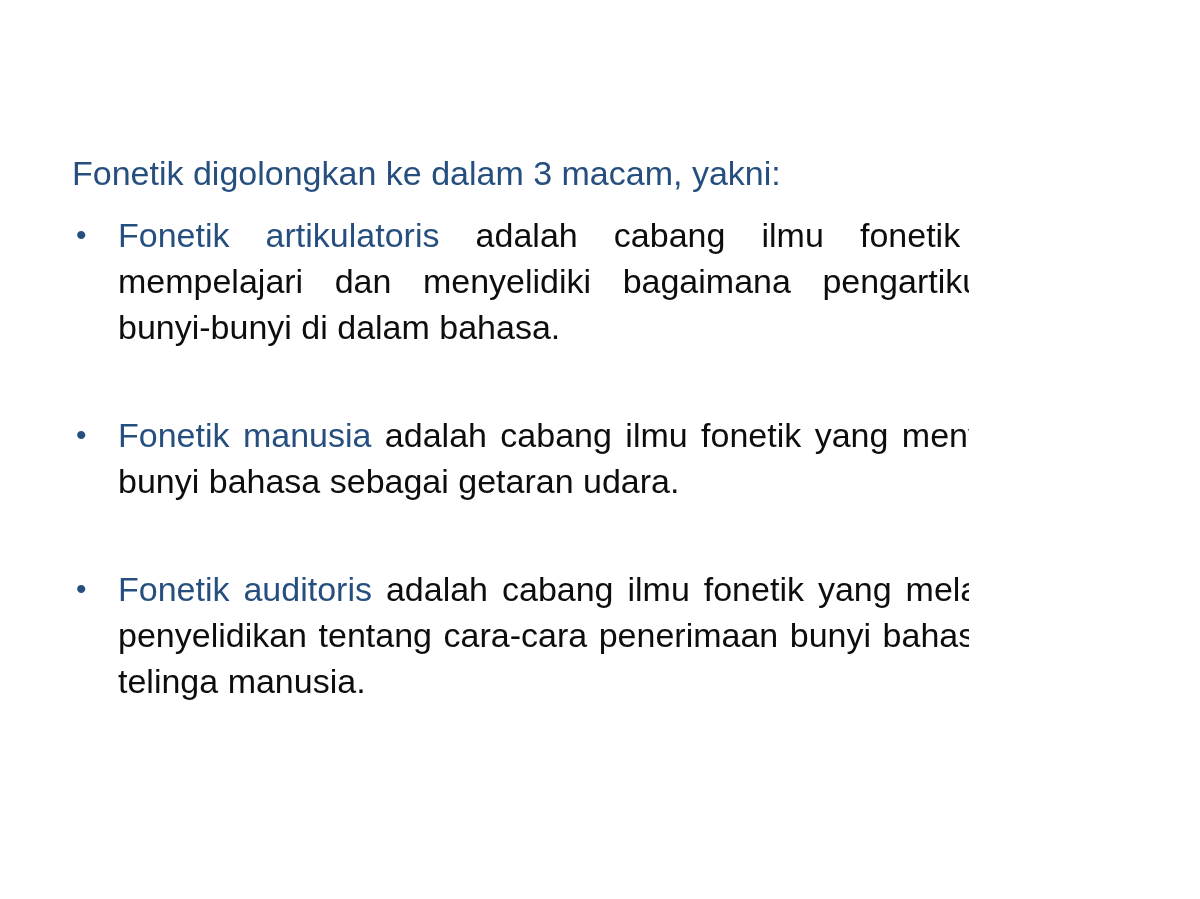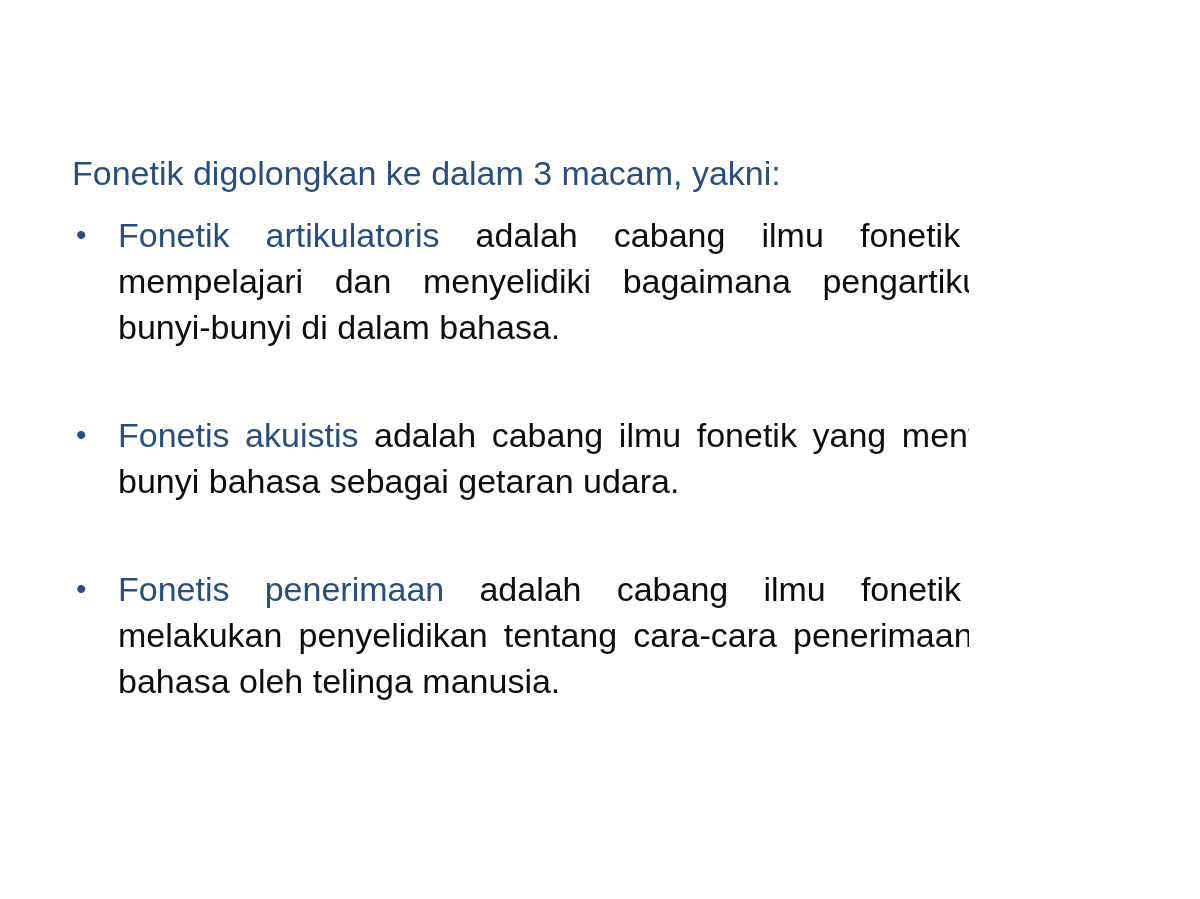--- a/index.html
+++ b/index.html
@@ -71,22 +71,22 @@
 
     <h1 class="slide-title">Fonetik digolongkan ke dalam 3 macam, yakni:</h1>
 
     <ul class="bullet-list">
 
       <li class="bullet-item">
         <span class="bullet-marker">•</span><span class="term">Fonetik artikulatoris</span> <span class="rest">adalah cabang ilmu fonetik yang mempelajari dan menyelidiki bagaimana pengartikulasian bunyi-bunyi di dalam bahasa.</span>
       </li>
 
       <li class="bullet-item">
-        <span class="bullet-marker">•</span><span class="term">Fonetis akuistis</span> <span class="rest">adalah cabang ilmu fonetik yang menyelidiki bunyi bahasa sebagai getaran udara.</span>
+        <span class="bullet-marker">•</span><span class="term">Fonetik manusia</span> <span class="rest">adalah cabang ilmu fonetik yang menyelidiki bunyi bahasa sebagai getaran udara.</span>
       </li>
 
       <li class="bullet-item">
-        <span class="bullet-marker">•</span><span class="term">Fonetis penerimaan</span> <span class="rest">adalah cabang ilmu fonetik yang melakukan penyelidikan tentang cara-cara penerimaan bunyi bahasa oleh telinga manusia.</span>
+        <span class="bullet-marker">•</span><span class="term">Fonetik auditoris</span> <span class="rest">adalah cabang ilmu fonetik yang melakukan penyelidikan tentang cara-cara penerimaan bunyi bahasa oleh telinga manusia.</span>
       </li>
 
     </ul>
   </div>
 </div>
 
 </body></html>

